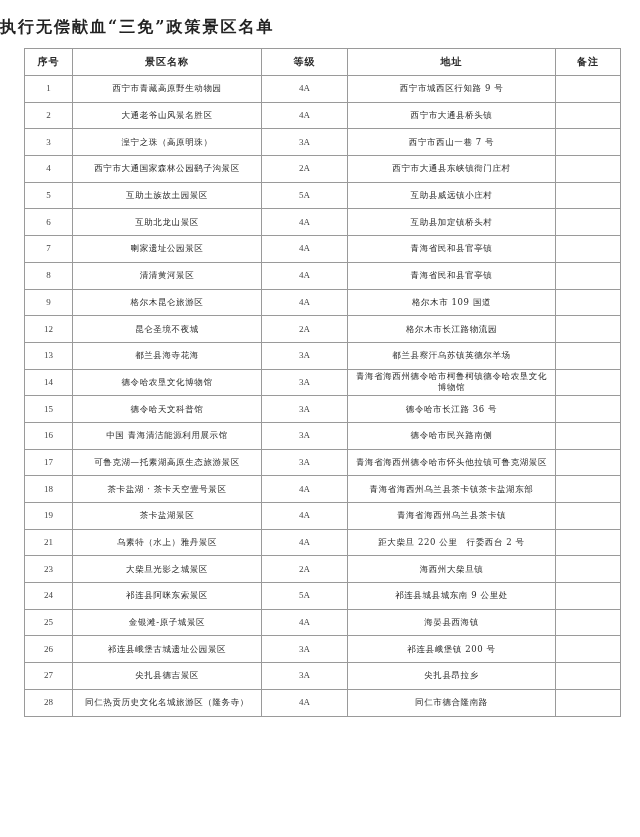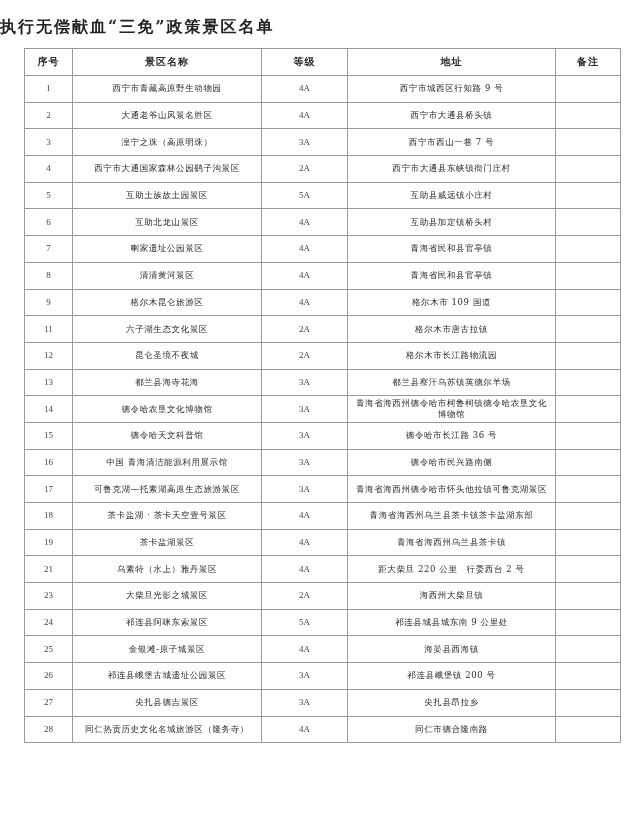--- a/index.html
+++ b/index.html
@@ -111,27 +111,20 @@
         <td class="rmk"></td>
       </tr>
       <tr>
         <td class="idx">9</td>
         <td class="nm">格尔木昆仑旅游区</td>
         <td class="lvl">4A</td>
         <td class="addr">格尔木市 109 国道</td>
         <td class="rmk"></td>
       </tr>
       <tr>
-        <td class="idx">11</td>
-        <td class="nm">六子湖生态文化景区</td>
-        <td class="lvl">2A</td>
-        <td class="addr">格尔木市唐古拉镇</td>
-        <td class="rmk"></td>
-      </tr>
-      <tr>
         <td class="idx">12</td>
         <td class="nm">昆仑圣境不夜城</td>
         <td class="lvl">2A</td>
         <td class="addr">格尔木市长江路物流园</td>
         <td class="rmk"></td>
       </tr>
       <tr>
         <td class="idx">13</td>
         <td class="nm">都兰县海寺花海</td>
         <td class="lvl">3A</td>

